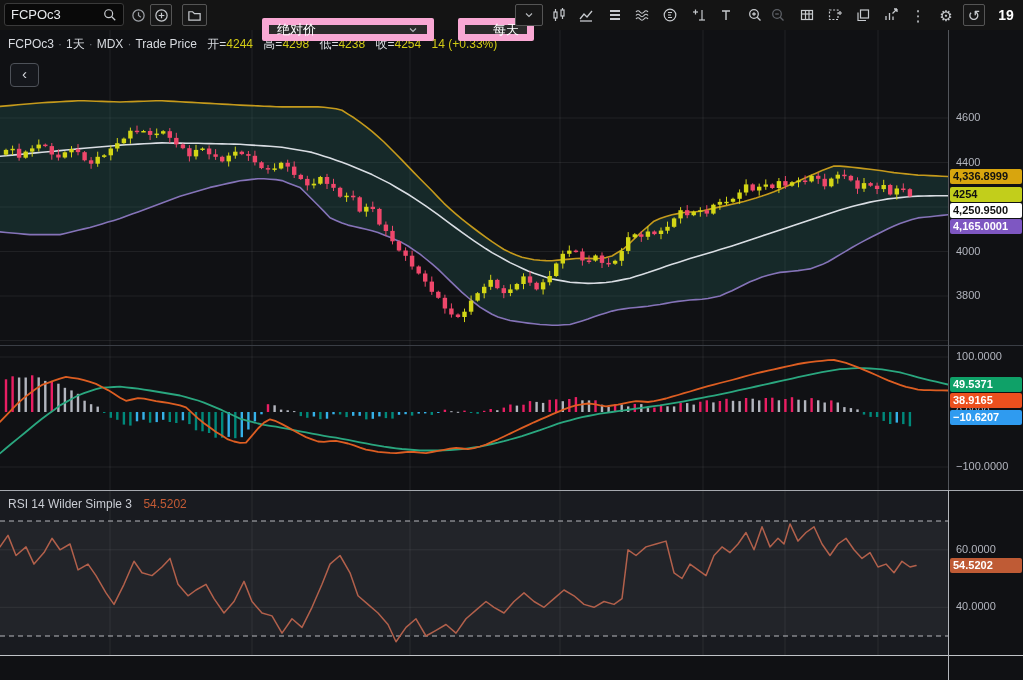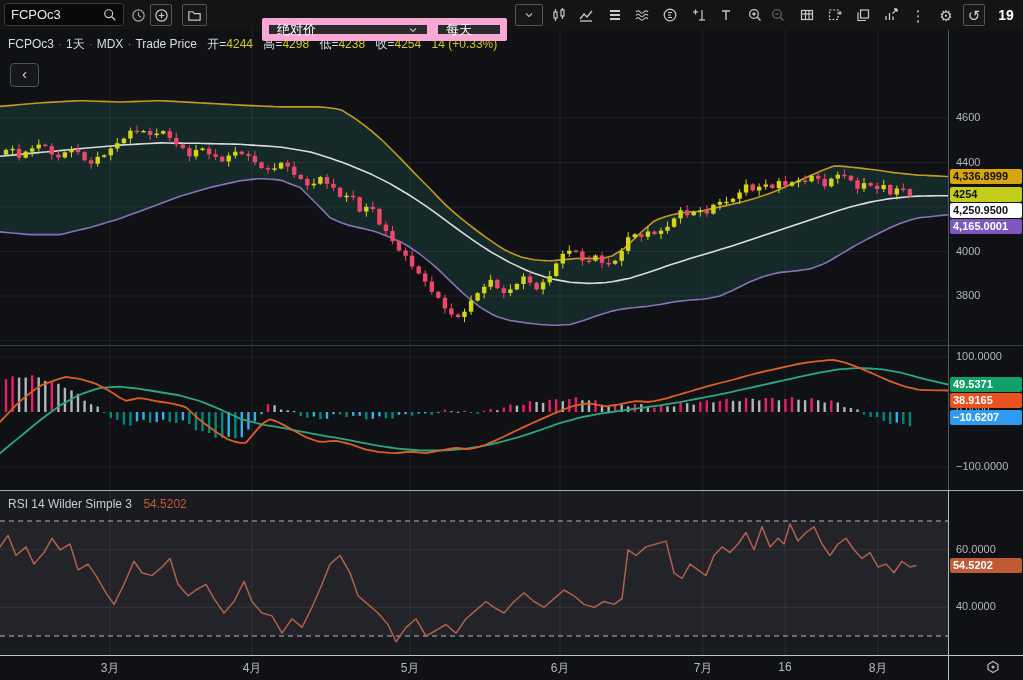--- a/index.html
+++ b/index.html
@@ -69,21 +69,21 @@
         <svg width="15" height="15" viewBox="0 0 16 16" fill="none" stroke="#c7cace" stroke-width="1.3">
           <path d="M2 4h4l2 2h6v7H2z"></path>
         </svg>
       </button>
     <div class="dd" style="left:262px;width:172px">
       <span>绝对价</span>
       <svg width="12" height="12" viewBox="0 0 16 16" fill="none" stroke="#b6b9bd" stroke-width="1.5">
           <path d="M4 6l4 4 4-4"></path>
         </svg>
     </div>
-    <div class="dd" style="left:431px;width:76px;justify-content:flex-start">
+    <div class="dd" style="left:458px;width:76px;justify-content:flex-end">
       <span>每天</span>
     </div>
     <button class="tbtn boxed" style="left:515px;width:28px">
         <svg width="12" height="12" viewBox="0 0 16 16" fill="none" stroke="#b6b9bd" stroke-width="1.5">
           <path d="M4 6l4 4 4-4"></path>
         </svg>
       </button>
 
     <button class="tbtn" style="left:548px">
         <svg width="16" height="16" viewBox="0 0 16 16" fill="none" stroke="#c7cace" stroke-width="1.2">
@@ -697,30 +697,15 @@
       <div class="badge" style="top: 139.04px; background: rgb(216, 165, 14); color: rgb(17, 17, 17);">4,336.8999</div>
       <div class="badge" style="top: 157.485px; background: rgb(194, 206, 27); color: rgb(17, 17, 17);">4254</div>
       <div class="badge" style="top: 173.485px; background: rgb(255, 255, 255); color: rgb(17, 17, 17);">4,250.9500</div>
       <div class="badge" style="top: 189.485px; background: rgb(126, 87, 194); color: rgb(255, 255, 255);">4,165.0001</div>
       <div class="badge" style="top: 347.255px; background: rgb(15, 161, 104); color: rgb(255, 255, 255);">49.5371</div>
       <div class="badge" style="top: 363.255px; background: rgb(236, 80, 30); color: rgb(255, 255, 255);">38.9165</div>
       <div class="badge" style="top: 380.341px; background: rgb(47, 155, 240); color: rgb(255, 255, 255);">−10.6207</div>
       <div class="badge" style="top: 528.004px; background: rgb(191, 91, 53); color: rgb(255, 255, 255);">54.5202</div>
     </div>
 
-  <div id="time-axis">
-    <div class="corner-ic">
-      <svg width="16" height="16" viewBox="0 0 16 16" fill="none" stroke="#b9bcc1" stroke-width="1.2">
-          <polygon points="8,2.5 13,5.5 13,10.5 8,13.5 3,10.5 3,5.5"></polygon>
-          <circle cx="8" cy="8" r="1.5" fill="#b9bcc1" stroke="none"></circle>
-        </svg>
-    </div>
-  <div class="ttick" style="left: 110px;">3月</div>
-      <div class="ttick" style="left: 252px;">4月</div>
-      <div class="ttick" style="left: 410px;">5月</div>
-      <div class="ttick" style="left: 560px;">6月</div>
-      <div class="ttick" style="left: 703px;">7月</div>
-      <div class="ttick" style="left: 785px;">16</div>
-      <div class="ttick" style="left: 878px;">8月</div>
-    </div>
 
 
 </div>
 
 </body></html>

